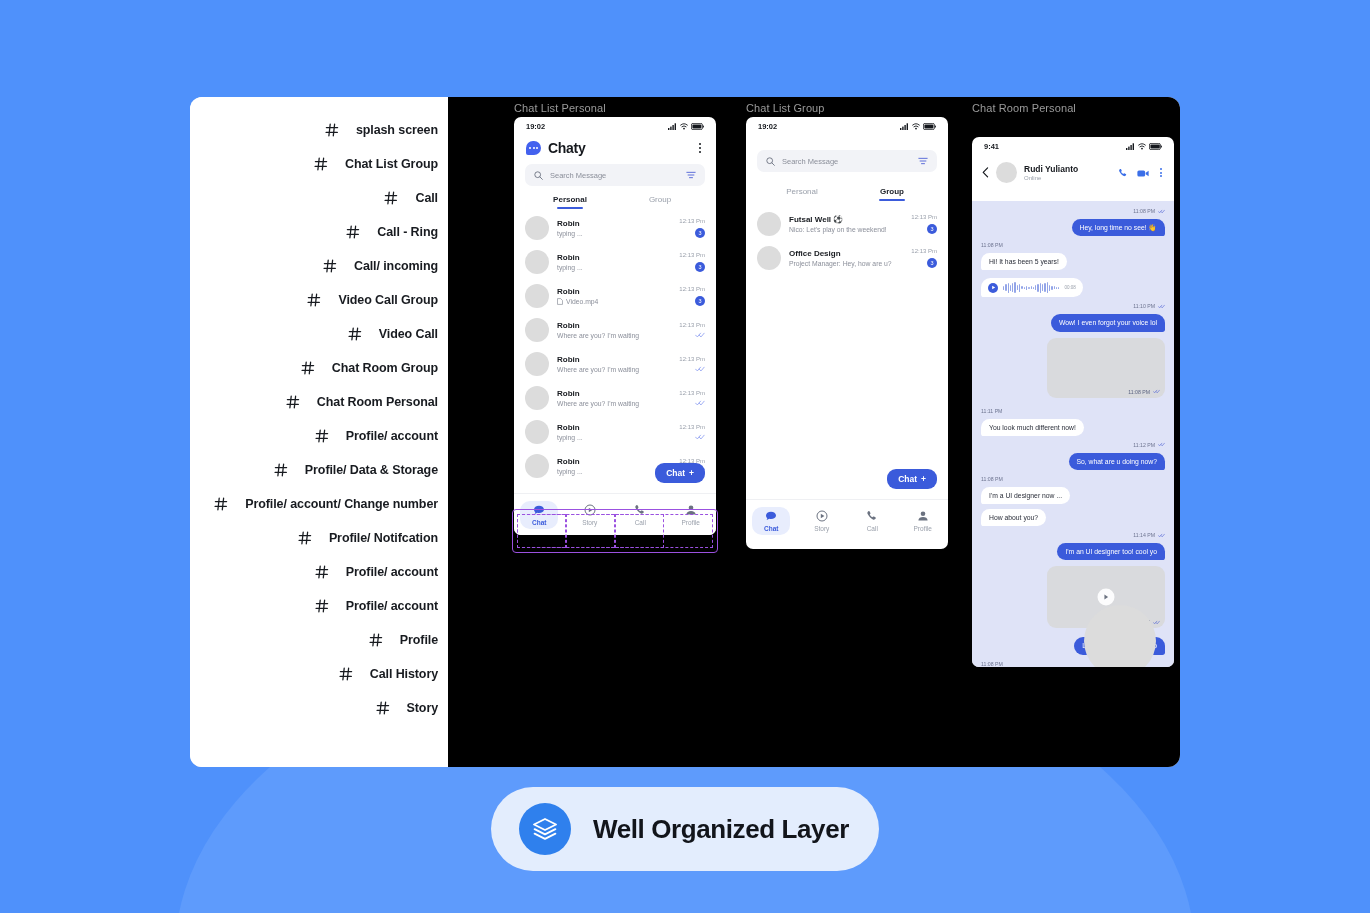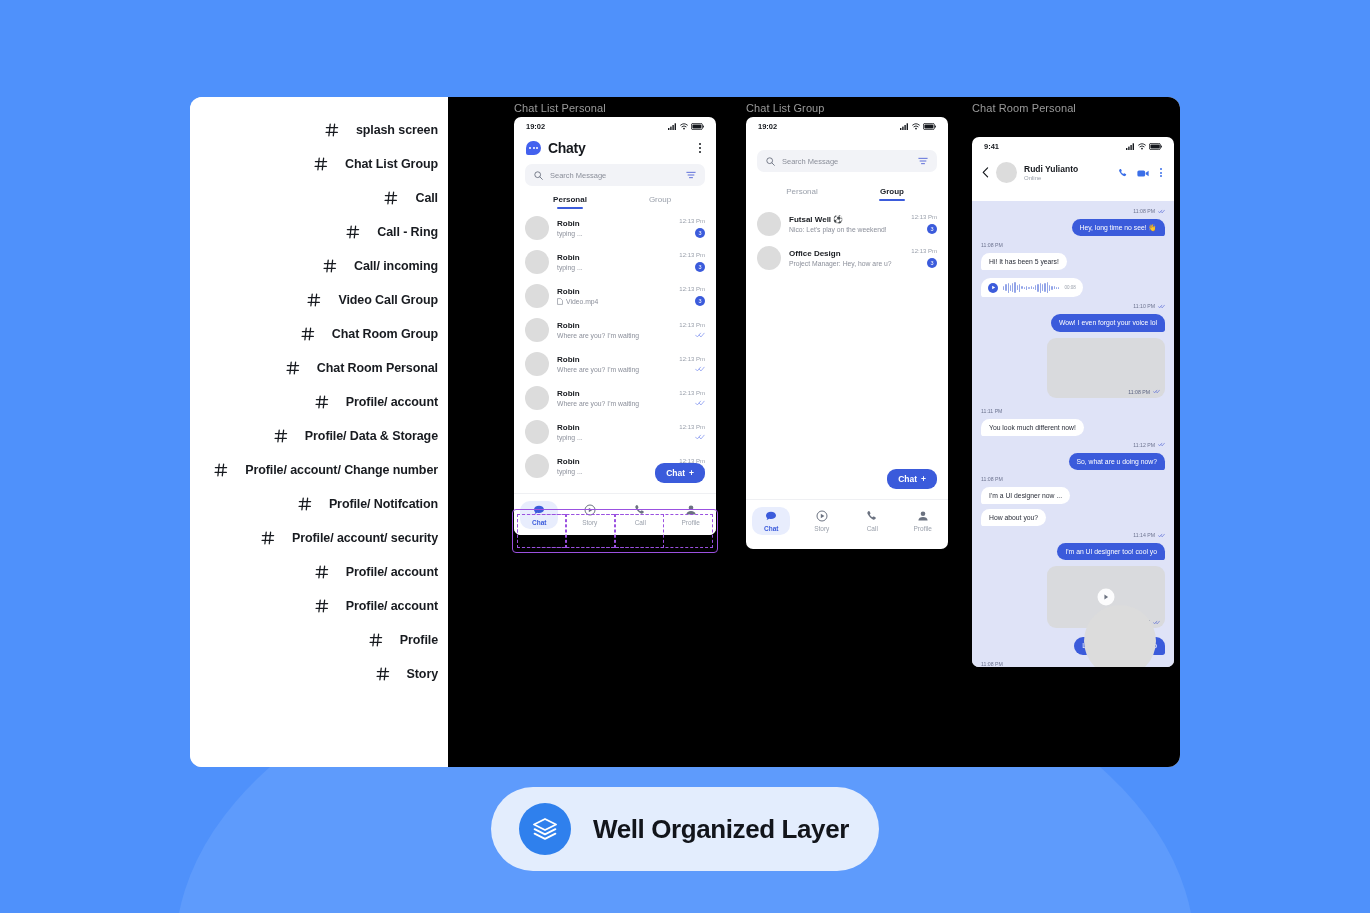--- a/index.html
+++ b/index.html
@@ -371,20 +371,28 @@
             </svg>
           </span>
         <span class="layer-label">Video Call Group</span>
       </div>
       <div class="layer-item">
         <span class="hash">
             <svg width="14" height="14" viewBox="0 0 14 14">
               <path d="M5.2 1.2 3.9 12.8M9.6 1.2 8.3 12.8M1.4 4.6h11.2M1.1 9.4h11.2" stroke="#181b20" stroke-width="1.3" stroke-linecap="round" fill="none"></path>
             </svg>
           </span>
+        <span class="layer-label">Video Call</span>
+      </div>
+      <div class="layer-item">
+        <span class="hash">
+            <svg width="14" height="14" viewBox="0 0 14 14">
+              <path d="M5.2 1.2 3.9 12.8M9.6 1.2 8.3 12.8M1.4 4.6h11.2M1.1 9.4h11.2" stroke="#181b20" stroke-width="1.3" stroke-linecap="round" fill="none"></path>
+            </svg>
+          </span>
         <span class="layer-label">Chat Room Group</span>
       </div>
       <div class="layer-item">
         <span class="hash">
             <svg width="14" height="14" viewBox="0 0 14 14">
               <path d="M5.2 1.2 3.9 12.8M9.6 1.2 8.3 12.8M1.4 4.6h11.2M1.1 9.4h11.2" stroke="#181b20" stroke-width="1.3" stroke-linecap="round" fill="none"></path>
             </svg>
           </span>
         <span class="layer-label">Chat Room Personal</span>
       </div>
@@ -419,45 +427,45 @@
             </svg>
           </span>
         <span class="layer-label">Profile/ Notifcation</span>
       </div>
       <div class="layer-item">
         <span class="hash">
             <svg width="14" height="14" viewBox="0 0 14 14">
               <path d="M5.2 1.2 3.9 12.8M9.6 1.2 8.3 12.8M1.4 4.6h11.2M1.1 9.4h11.2" stroke="#181b20" stroke-width="1.3" stroke-linecap="round" fill="none"></path>
             </svg>
           </span>
-        <span class="layer-label">Profile/ account/ security</span>
-      </div>
-      <div class="layer-item">
-        <span class="hash">
-            <svg width="14" height="14" viewBox="0 0 14 14">
-              <path d="M5.2 1.2 3.9 12.8M9.6 1.2 8.3 12.8M1.4 4.6h11.2M1.1 9.4h11.2" stroke="#181b20" stroke-width="1.3" stroke-linecap="round" fill="none"></path>
-            </svg>
-          </span>
         <span class="layer-label">Profile/ account</span>
       </div>
       <div class="layer-item">
         <span class="hash">
             <svg width="14" height="14" viewBox="0 0 14 14">
               <path d="M5.2 1.2 3.9 12.8M9.6 1.2 8.3 12.8M1.4 4.6h11.2M1.1 9.4h11.2" stroke="#181b20" stroke-width="1.3" stroke-linecap="round" fill="none"></path>
             </svg>
           </span>
         <span class="layer-label">Profile/ account</span>
       </div>
       <div class="layer-item">
         <span class="hash">
             <svg width="14" height="14" viewBox="0 0 14 14">
               <path d="M5.2 1.2 3.9 12.8M9.6 1.2 8.3 12.8M1.4 4.6h11.2M1.1 9.4h11.2" stroke="#181b20" stroke-width="1.3" stroke-linecap="round" fill="none"></path>
             </svg>
           </span>
         <span class="layer-label">Profile</span>
+      </div>
+      <div class="layer-item">
+        <span class="hash">
+            <svg width="14" height="14" viewBox="0 0 14 14">
+              <path d="M5.2 1.2 3.9 12.8M9.6 1.2 8.3 12.8M1.4 4.6h11.2M1.1 9.4h11.2" stroke="#181b20" stroke-width="1.3" stroke-linecap="round" fill="none"></path>
+            </svg>
+          </span>
+        <span class="layer-label">Call History</span>
       </div>
       <div class="layer-item">
         <span class="hash">
             <svg width="14" height="14" viewBox="0 0 14 14">
               <path d="M5.2 1.2 3.9 12.8M9.6 1.2 8.3 12.8M1.4 4.6h11.2M1.1 9.4h11.2" stroke="#181b20" stroke-width="1.3" stroke-linecap="round" fill="none"></path>
             </svg>
           </span>
         <span class="layer-label">Story</span>
       </div>
       <div class="layer-item">

